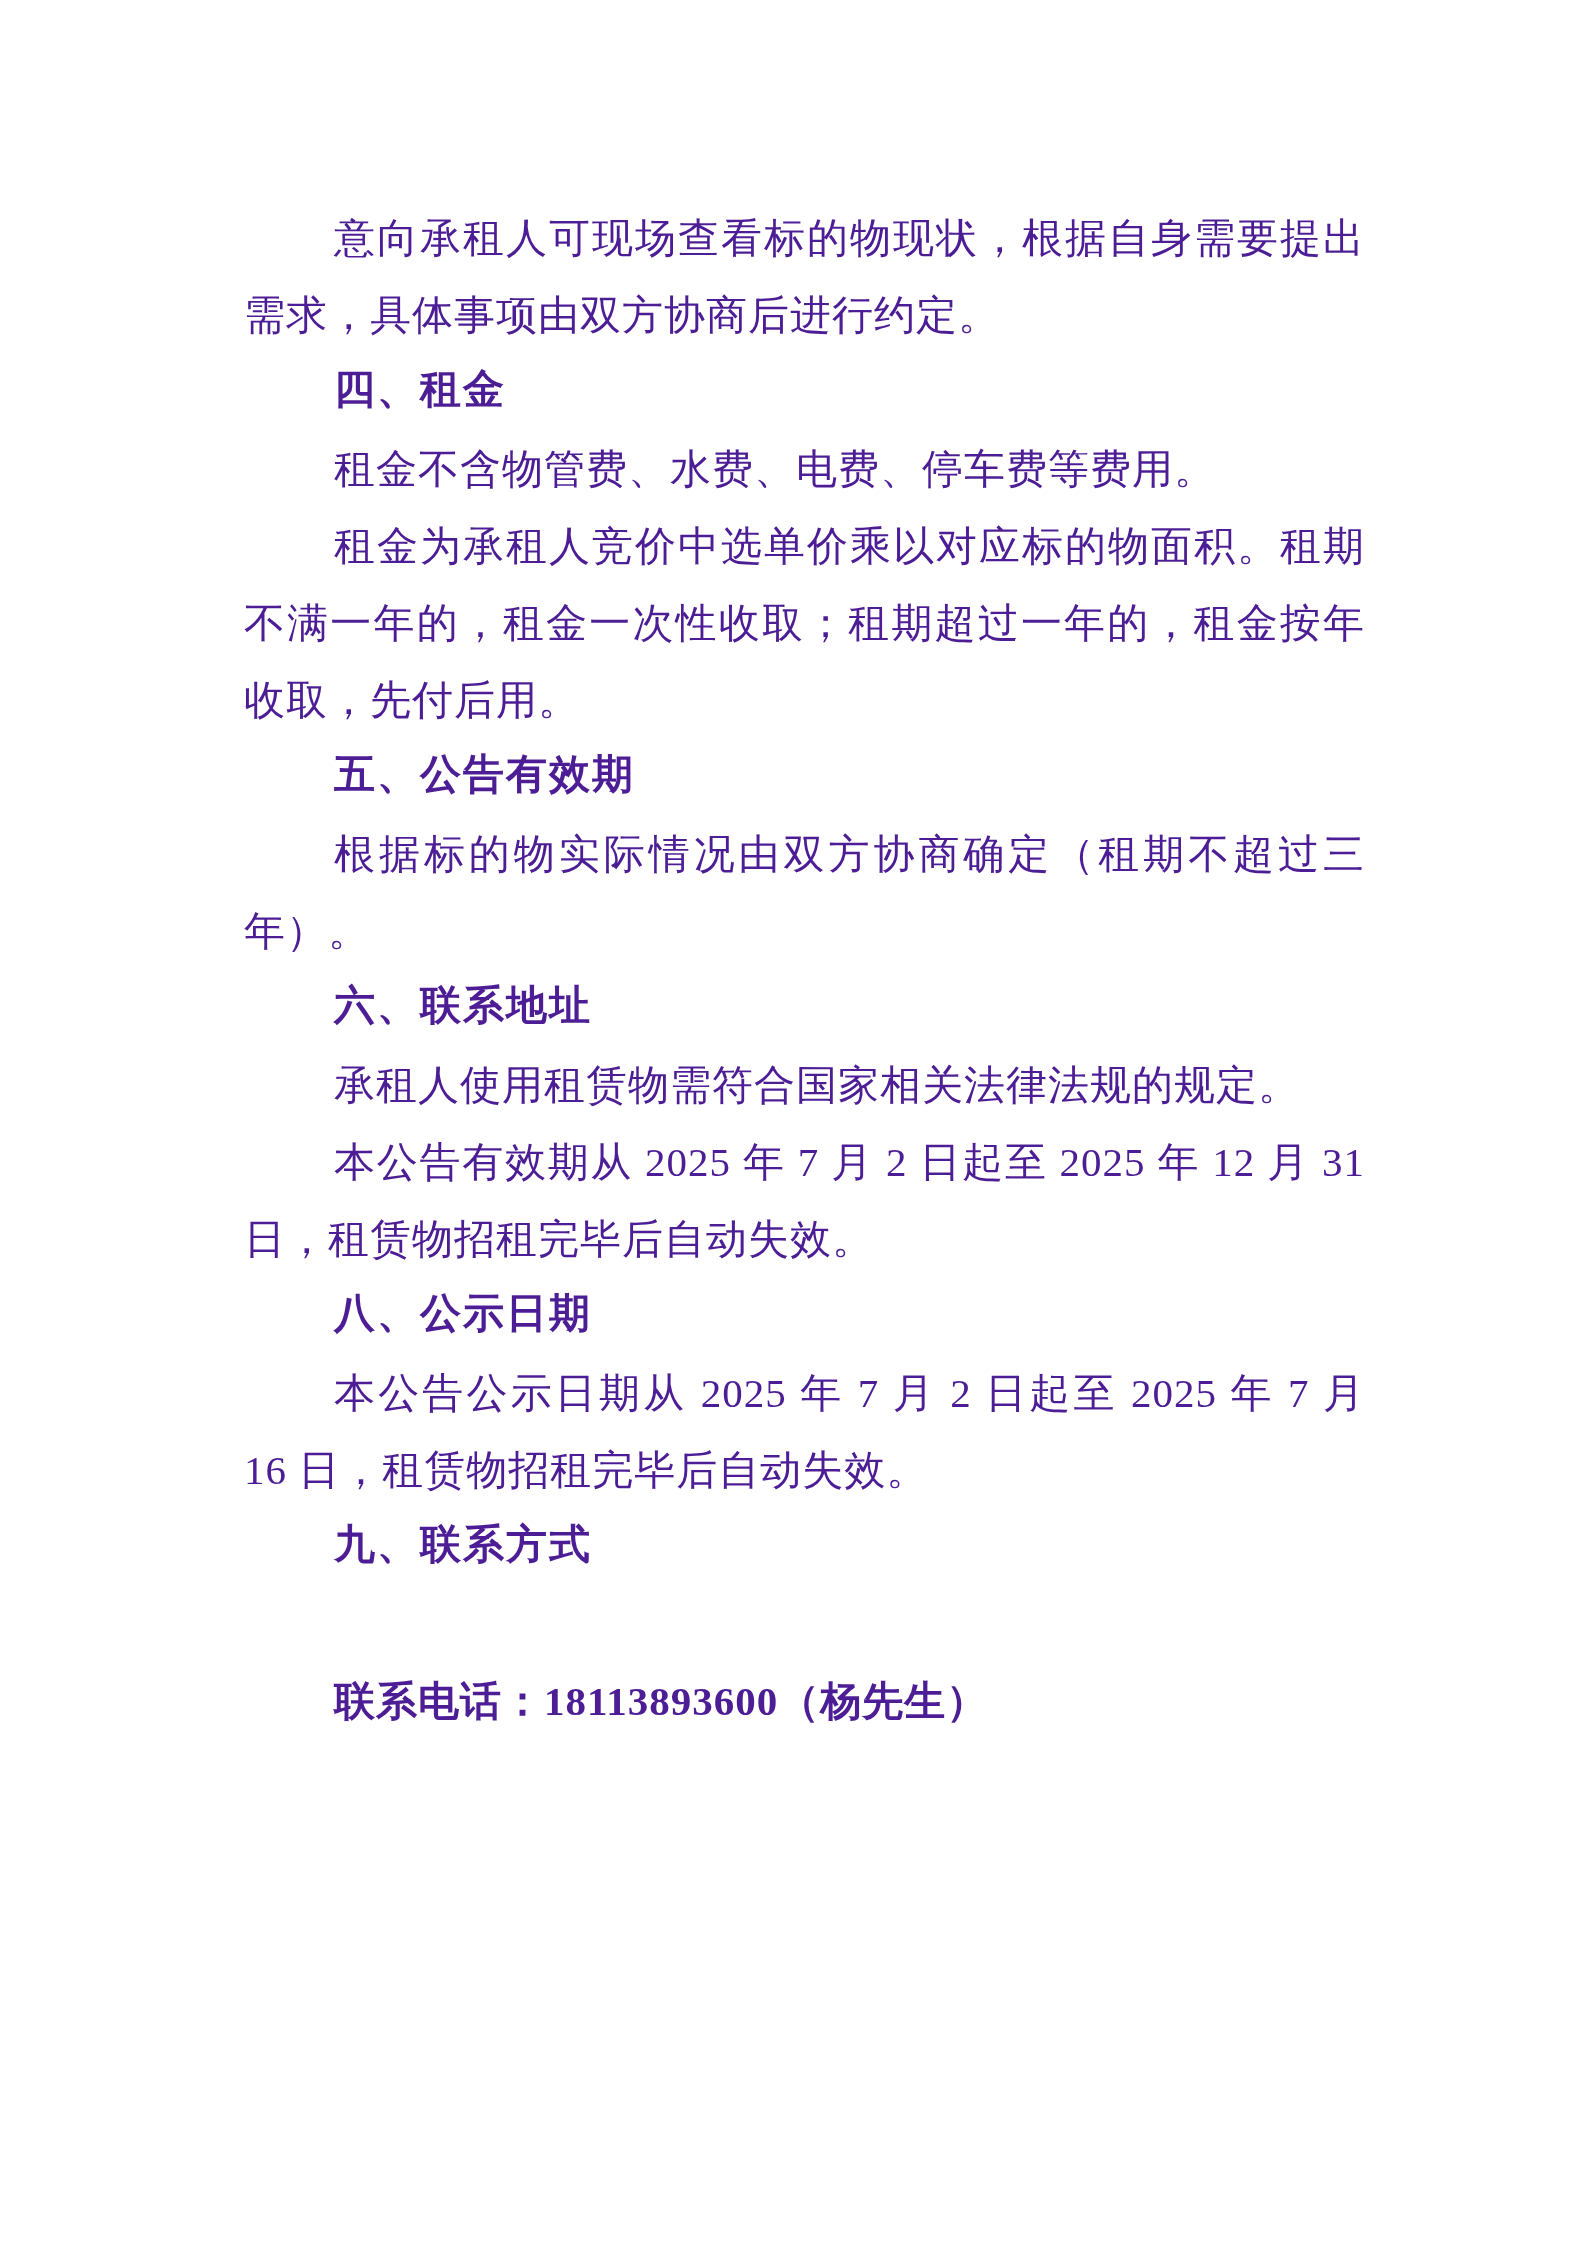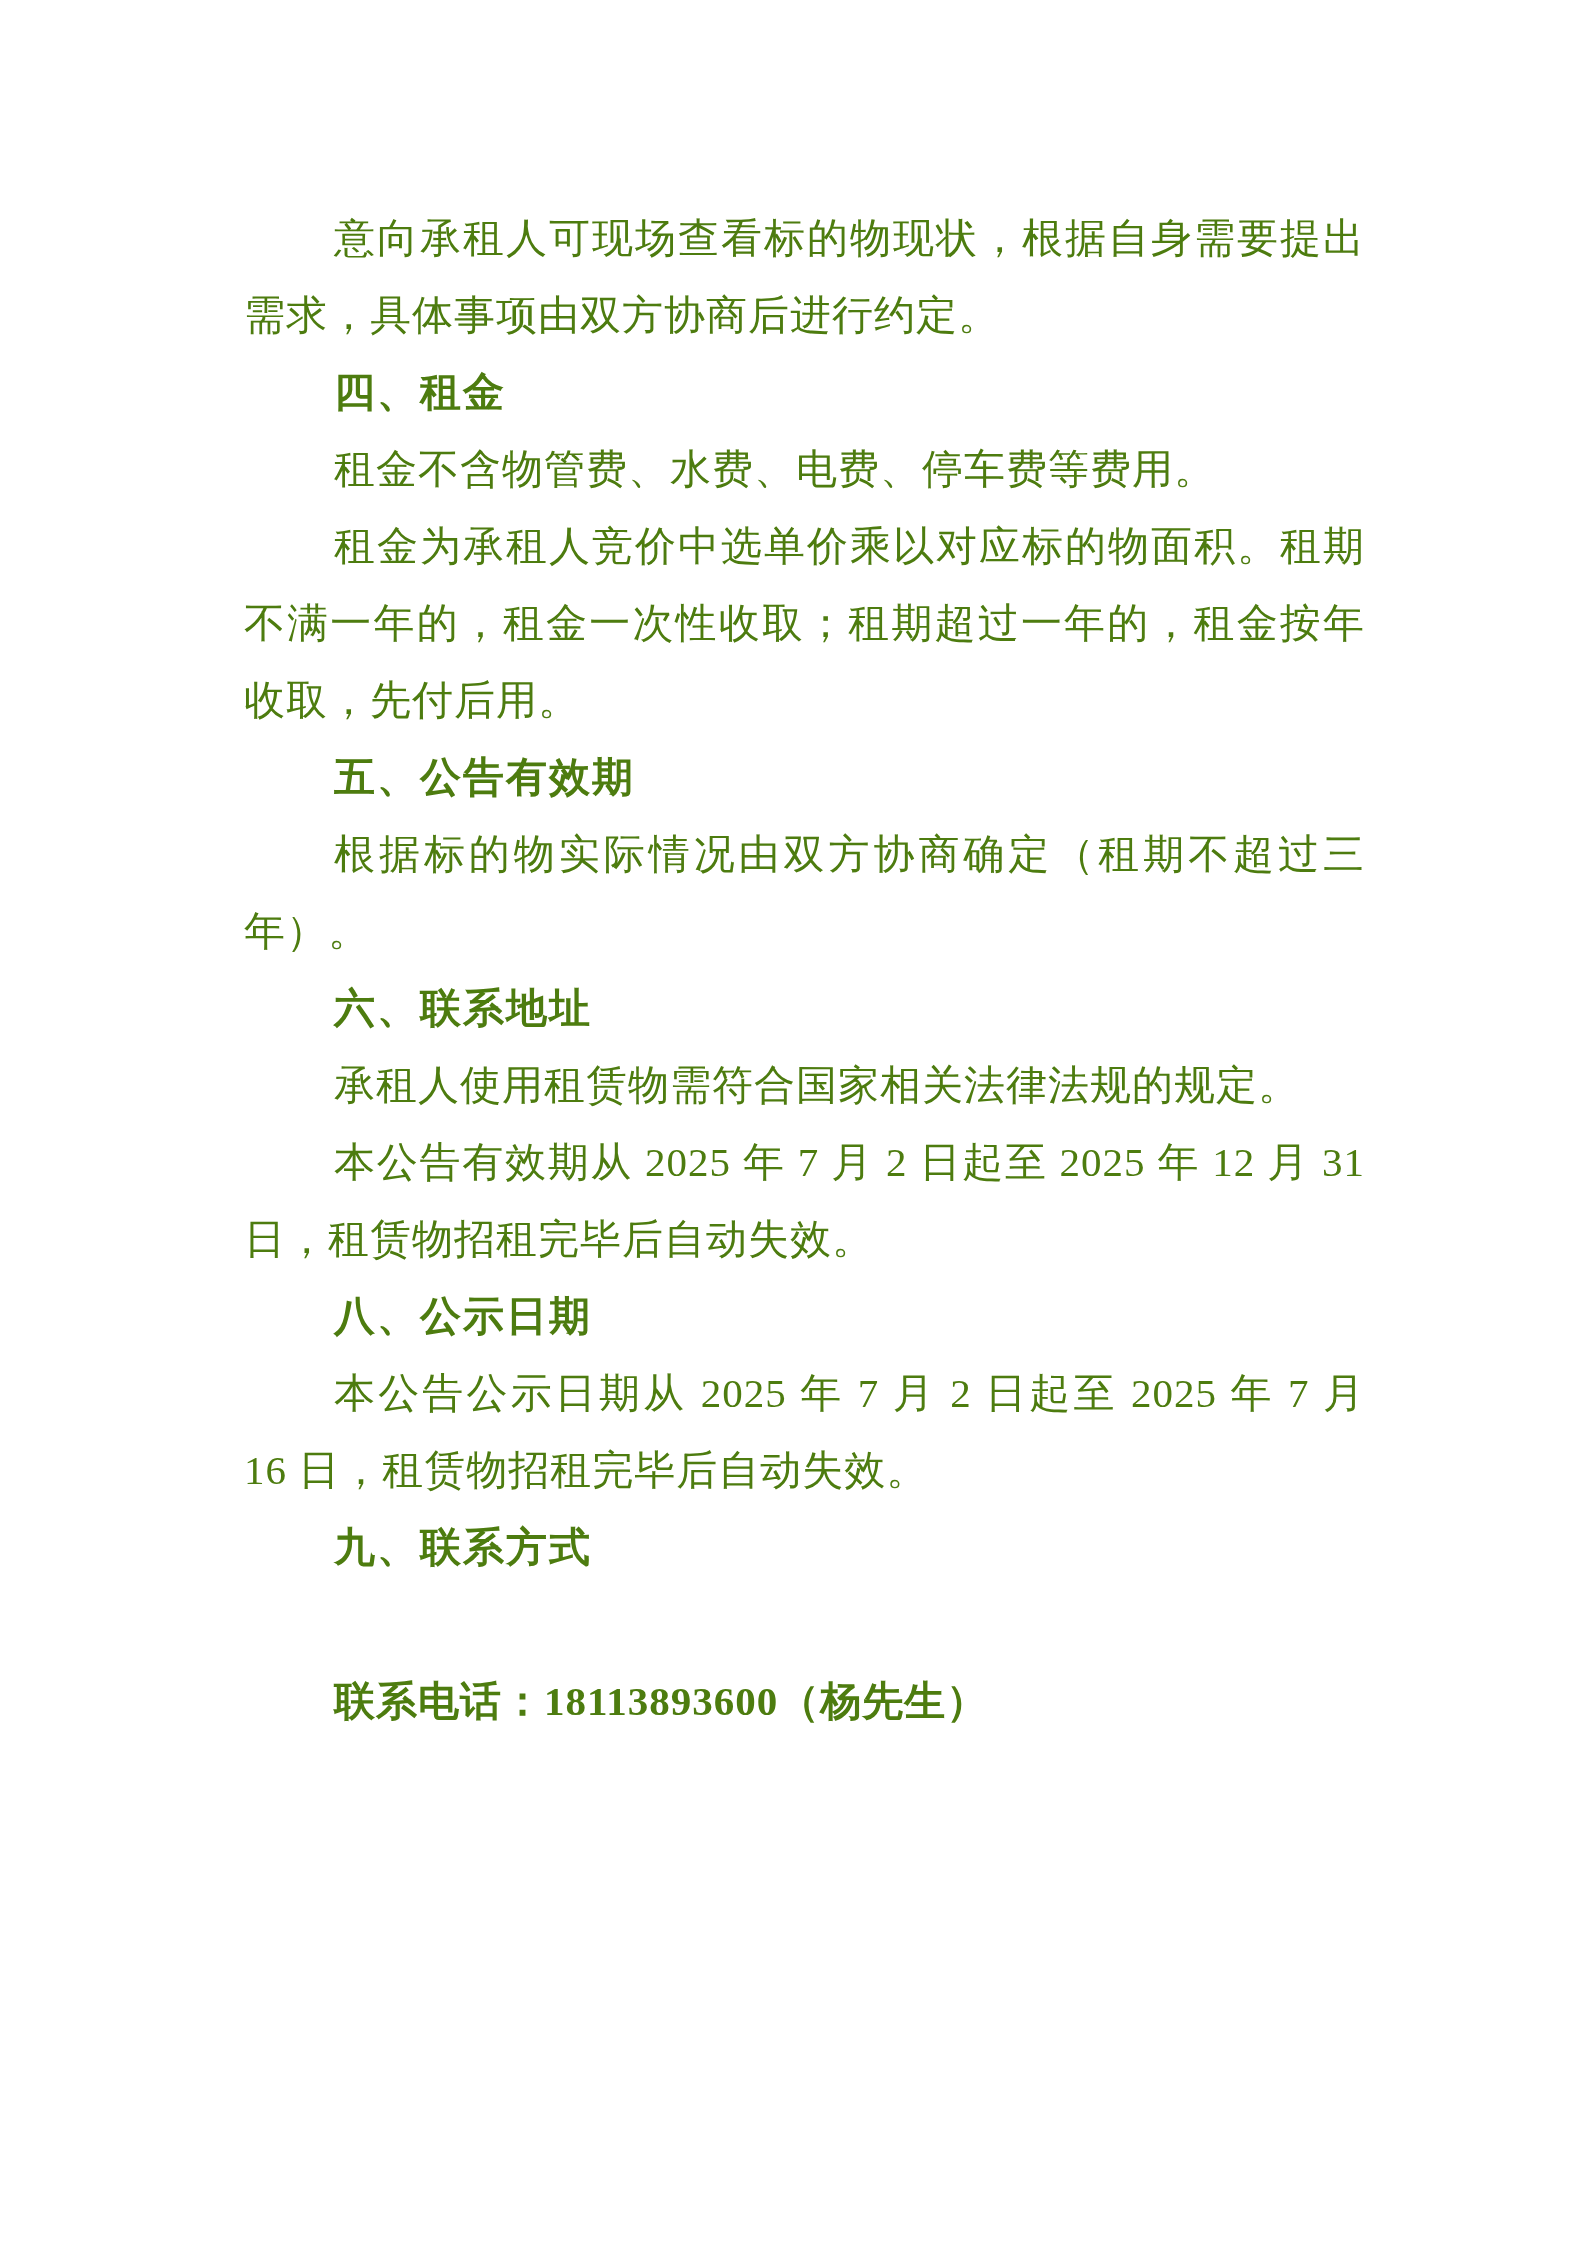--- a/index.html
+++ b/index.html
@@ -6,40 +6,40 @@
     margin: 0;
     padding: 0;
     background: #e8e8e8;
   }
   .page {
     position: relative;
     width: 1587px;
     height: 2245px;
     margin: 0 auto;
     background: #ffffff;
-    color: #4d7c0f;
+    color: #4c1d95;
     box-sizing: border-box;
     padding: 200px 222px 0 244px;
     font-family: "Liberation Serif", "DejaVu Serif", serif;
     font-size: 41px;
     line-height: 77px;
     overflow: hidden;
   }
   .para {
     margin: 0;
     text-align: justify;
     text-justify: inter-character;
     text-indent: 90px;
     letter-spacing: 1px;
   }
   .heading {
     margin: 0;
     text-align: left;
     text-indent: 90px;
-    font-family: Liberation Serif, serif;
+    font-family: Liberation Mono, monospace;
     font-weight: 700;
     letter-spacing: 2px;
   }
   .para-gap-above {
     margin-top: 77px;
     font-weight: bold;
   }
   .phone-continuation {
     text-indent: 300px;
     text-align: left;

